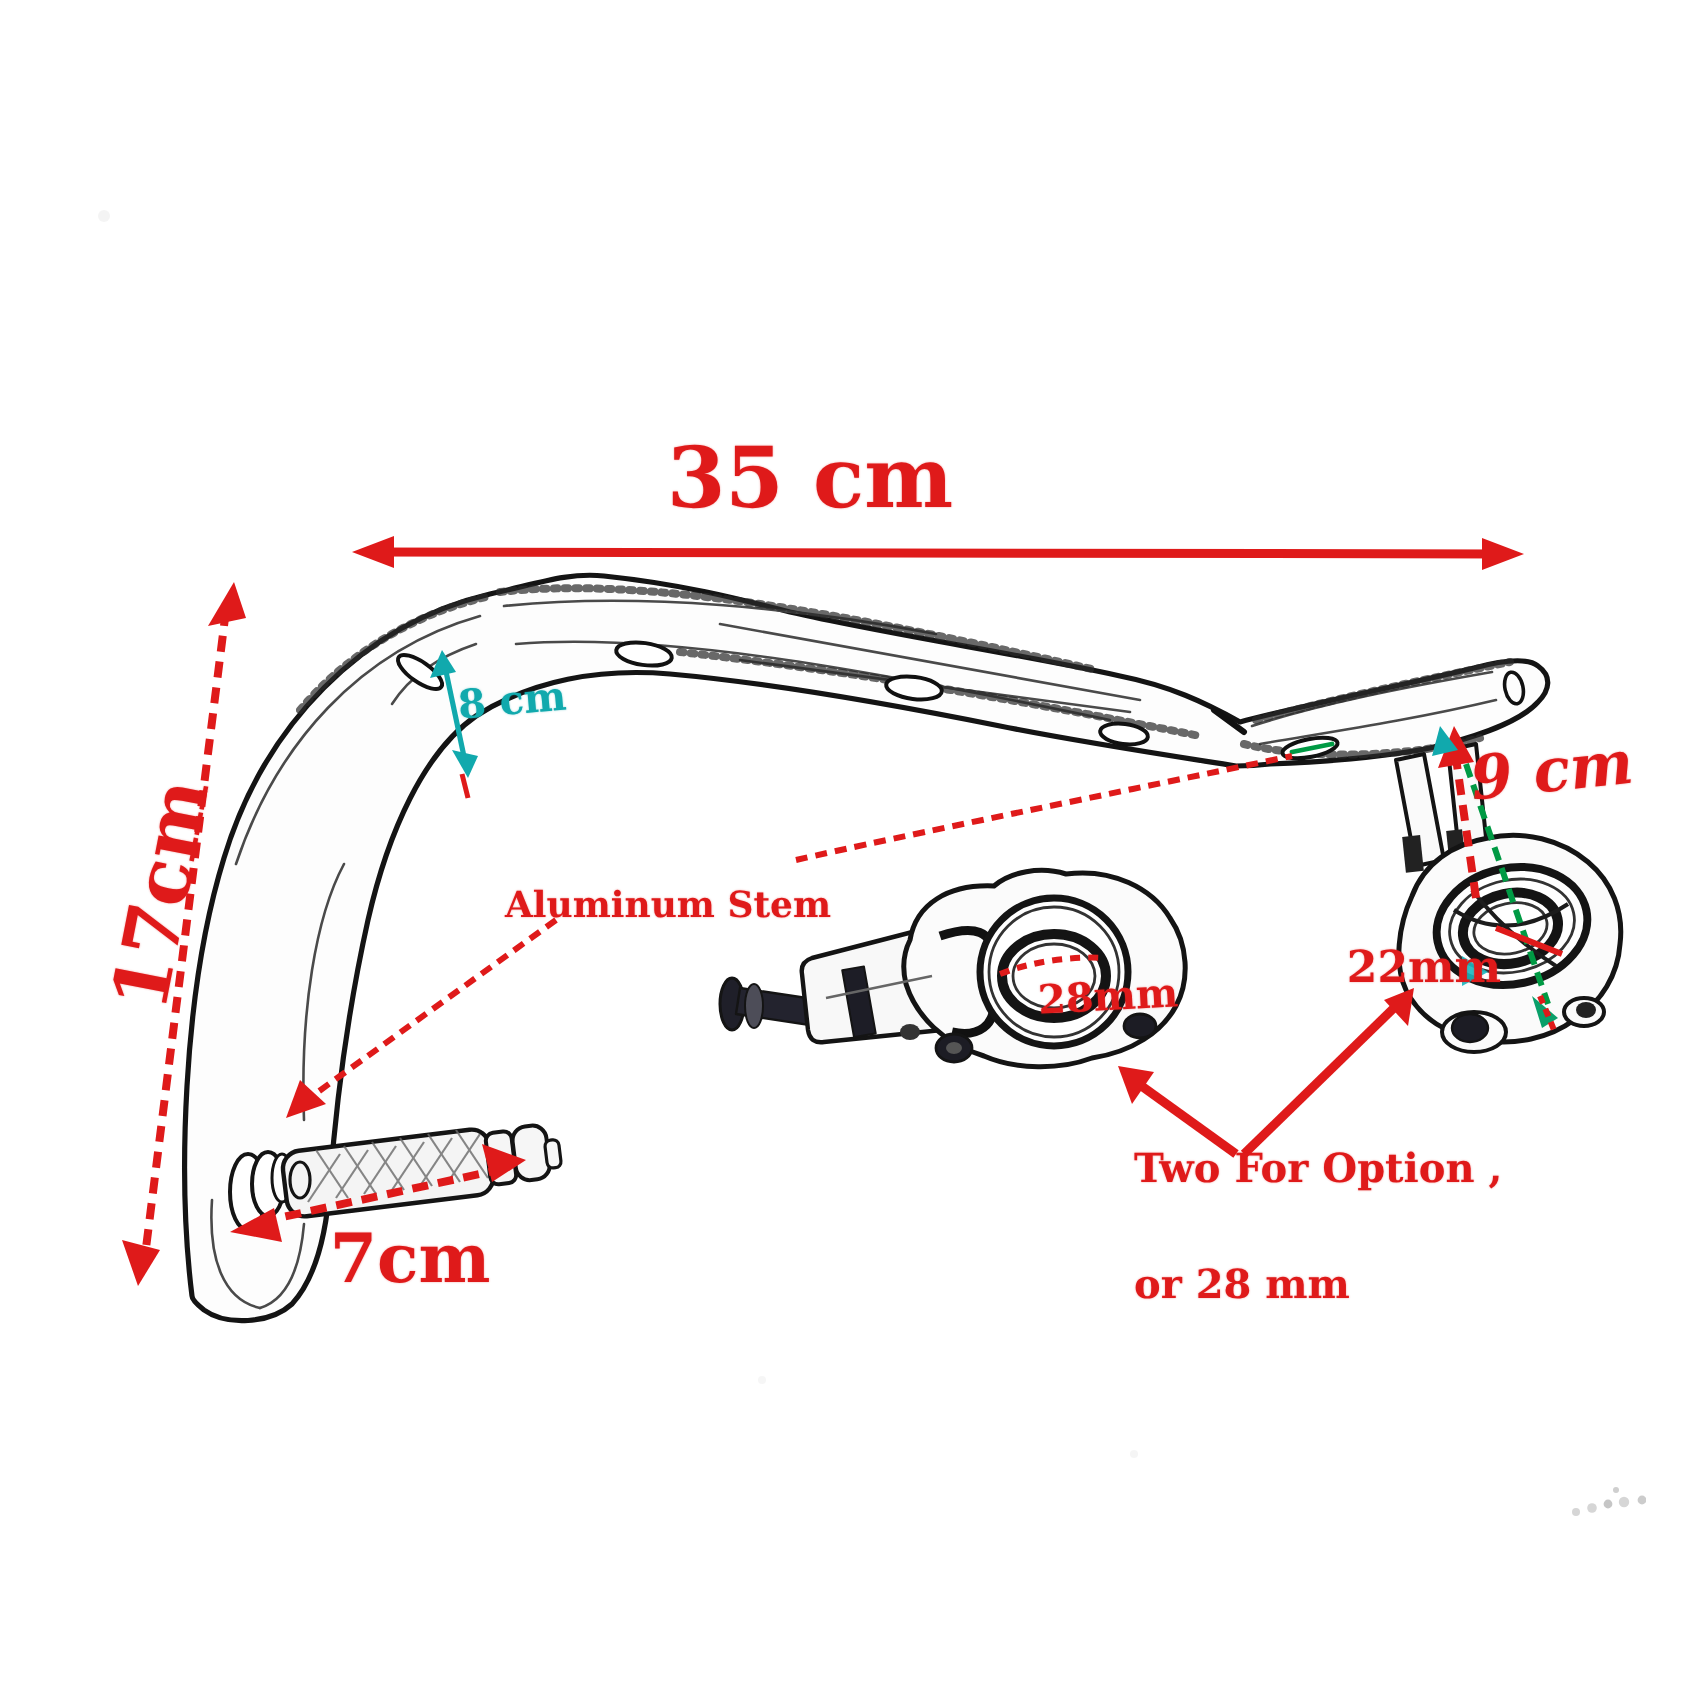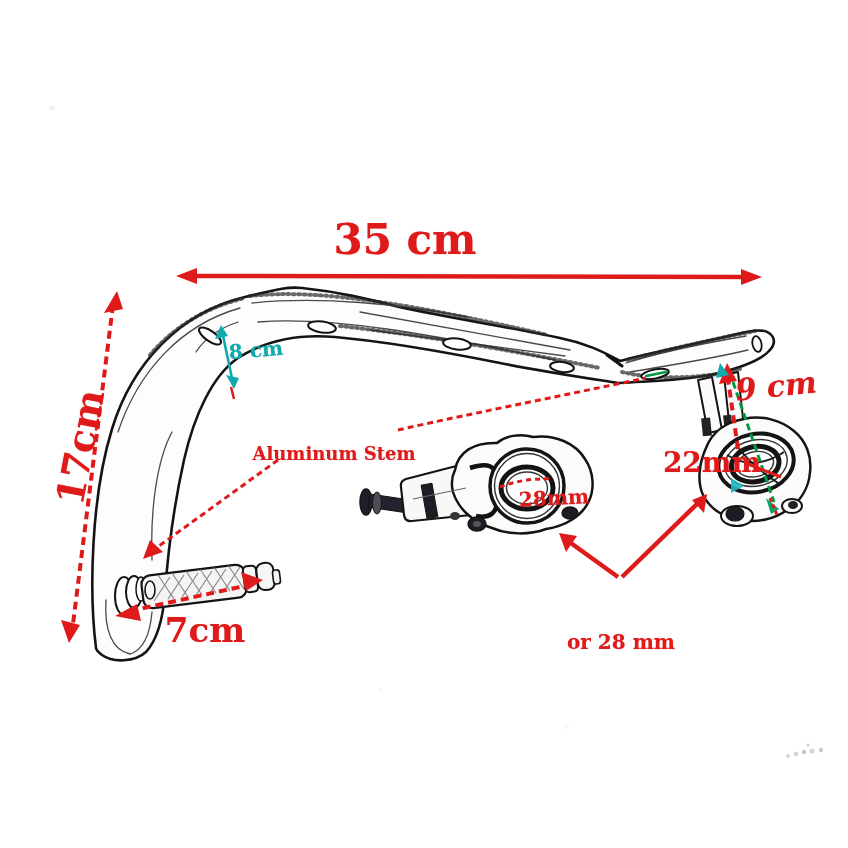--- a/index.html
+++ b/index.html
@@ -10,21 +10,21 @@
        color:#df1a1a;white-space:nowrap;text-shadow:0 0 1px rgba(223,26,26,.45);}
   .ctr{transform:translate(-50%,-50%);}
   .lbl-35{left:405px;top:239px;font-size:42px;}
   .lbl-17{left:80px;top:447px;font-size:38px;transform:translate(-50%,-50%) rotate(-79deg);}
   .lbl-8{left:256px;top:350px;font-size:20px;color:#11a9ad;
          text-shadow:0 0 1px rgba(17,169,173,.5);transform:translate(-50%,-50%) rotate(-5deg);}
   .lbl-stem{left:334px;top:418px;font-size:18px;margin-top:35px;}
   .lbl-9{left:776px;top:386px;font-size:30px;font-style:italic;
          transform:translate(-50%,-50%) rotate(-6deg);}
   .lbl-28{left:554px;top:498px;font-size:20px;transform:translate(-50%,-50%) rotate(-3deg);}
-  .lbl-22{left:712px;top:462px;font-size:28px;}
+  .lbl-22{left:712px;top:484px;font-size:22px;}
   .lbl-7{left:205px;top:630px;font-size:34px;}
   .note{left:567px;font-size:20px;}
   .note1{top:572px;} .note2{top:602px;} .note3{top:630px;}
 </style>
 </head>
 <body>
 
 <div class="stage">
 
 <svg width="848" height="848" viewBox="0 0 848 848">
@@ -243,15 +243,16 @@
 </svg>
 
 <div class="lbl ctr lbl-35">35 cm</div>
 <div class="lbl lbl-17">17cm</div>
 <div class="lbl lbl-8">8 cm</div>
 <div class="lbl ctr lbl-stem">Aluminum Stem</div>
 <div class="lbl lbl-9">9 cm</div>
 <div class="lbl lbl-28">28mm</div>
 <div class="lbl ctr lbl-22">22mm</div>
 <div class="lbl ctr lbl-7">7cm</div>
+<div class="lbl note note1">Two For Option ,</div>
 <div class="lbl note note3">or 28 mm</div>
 
 </div>
 
 </body></html>

